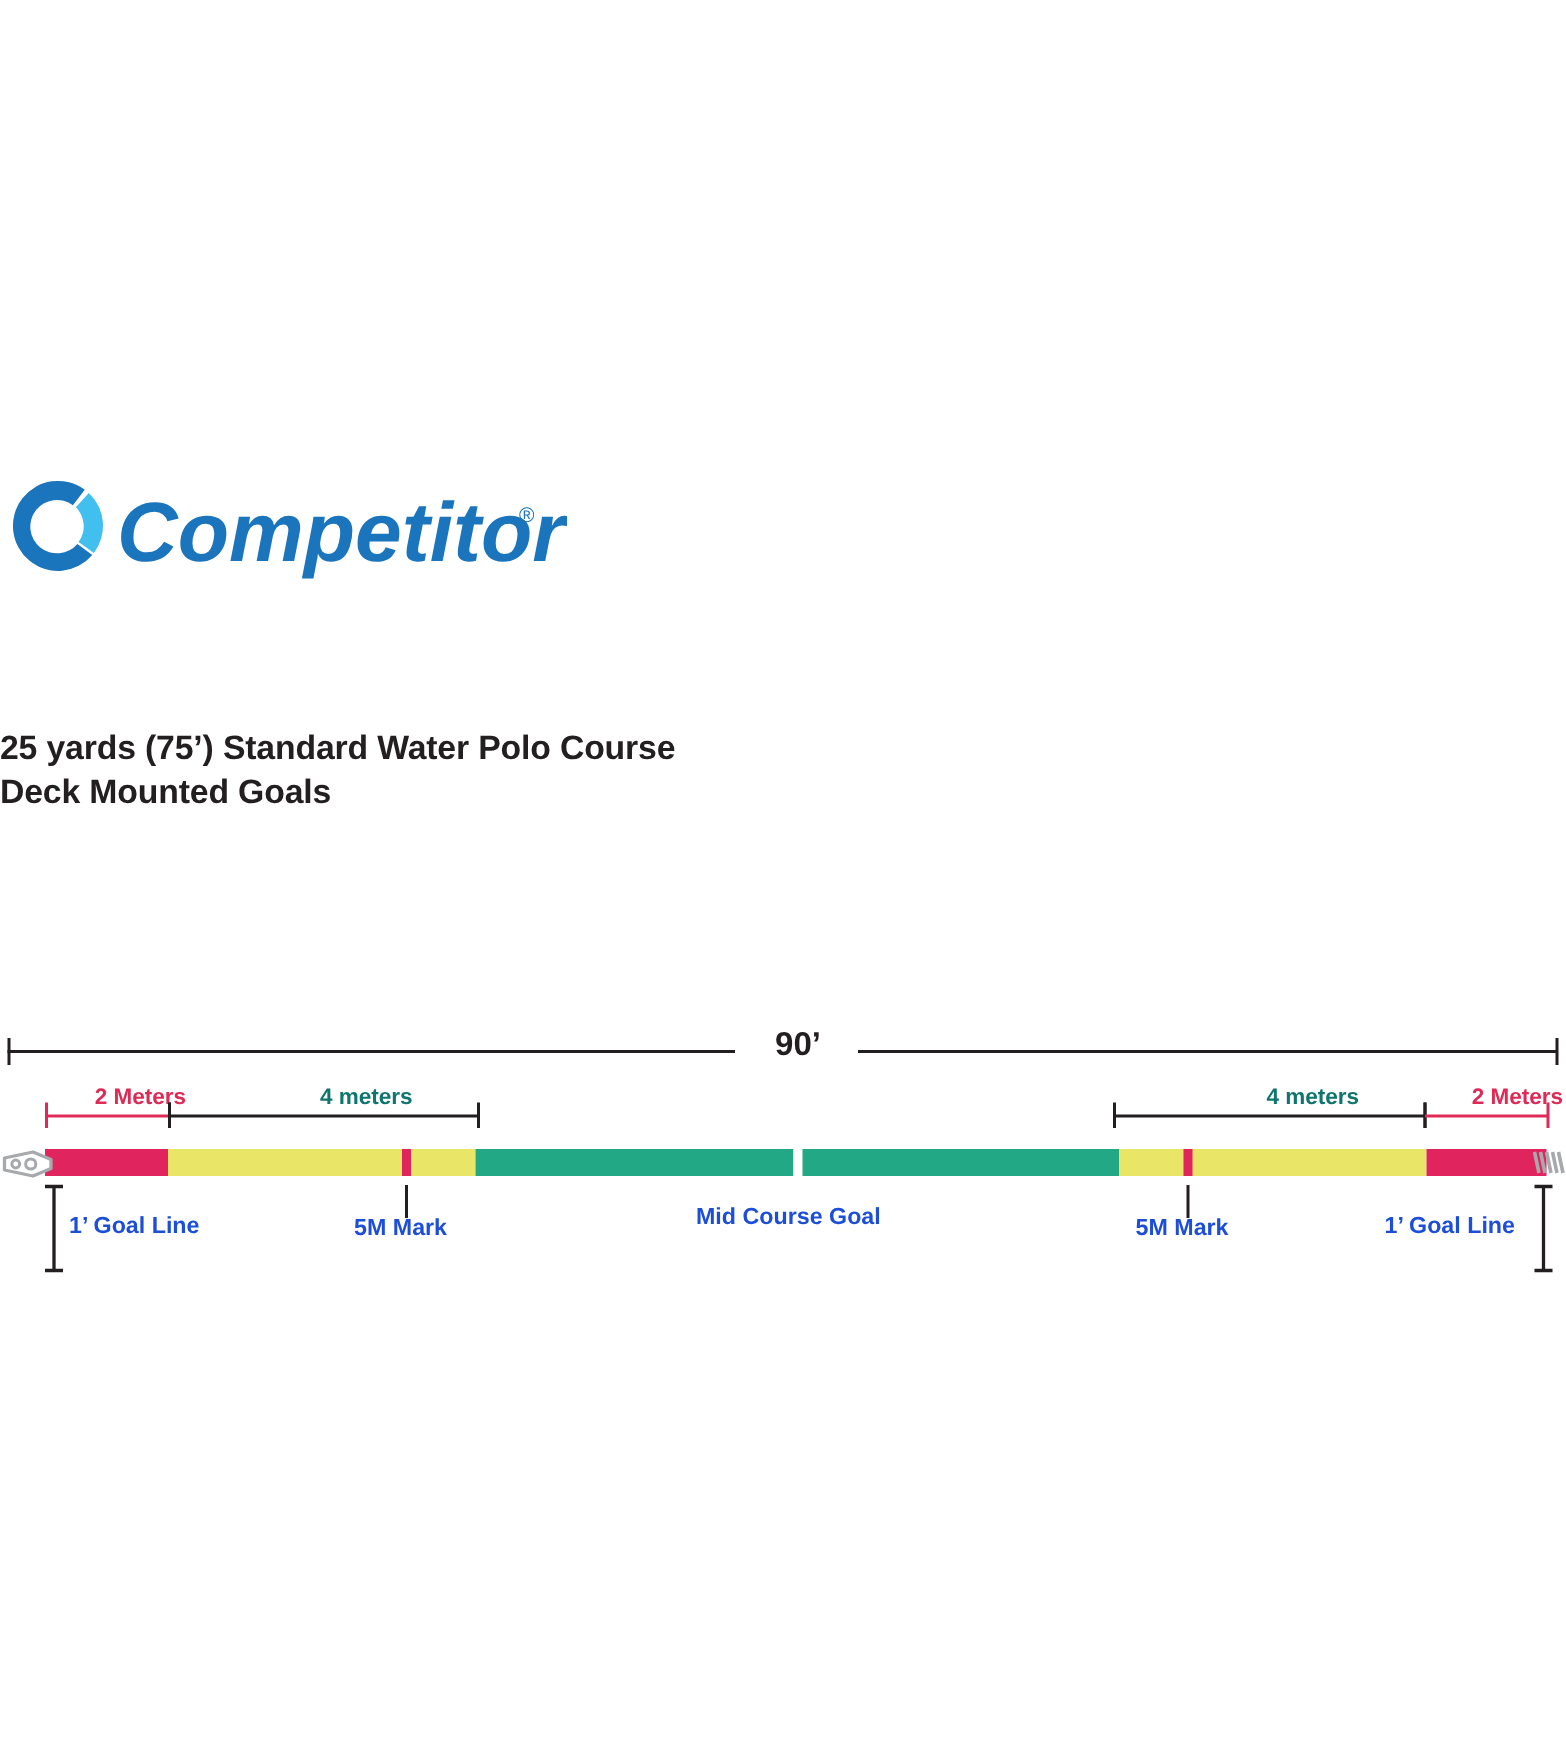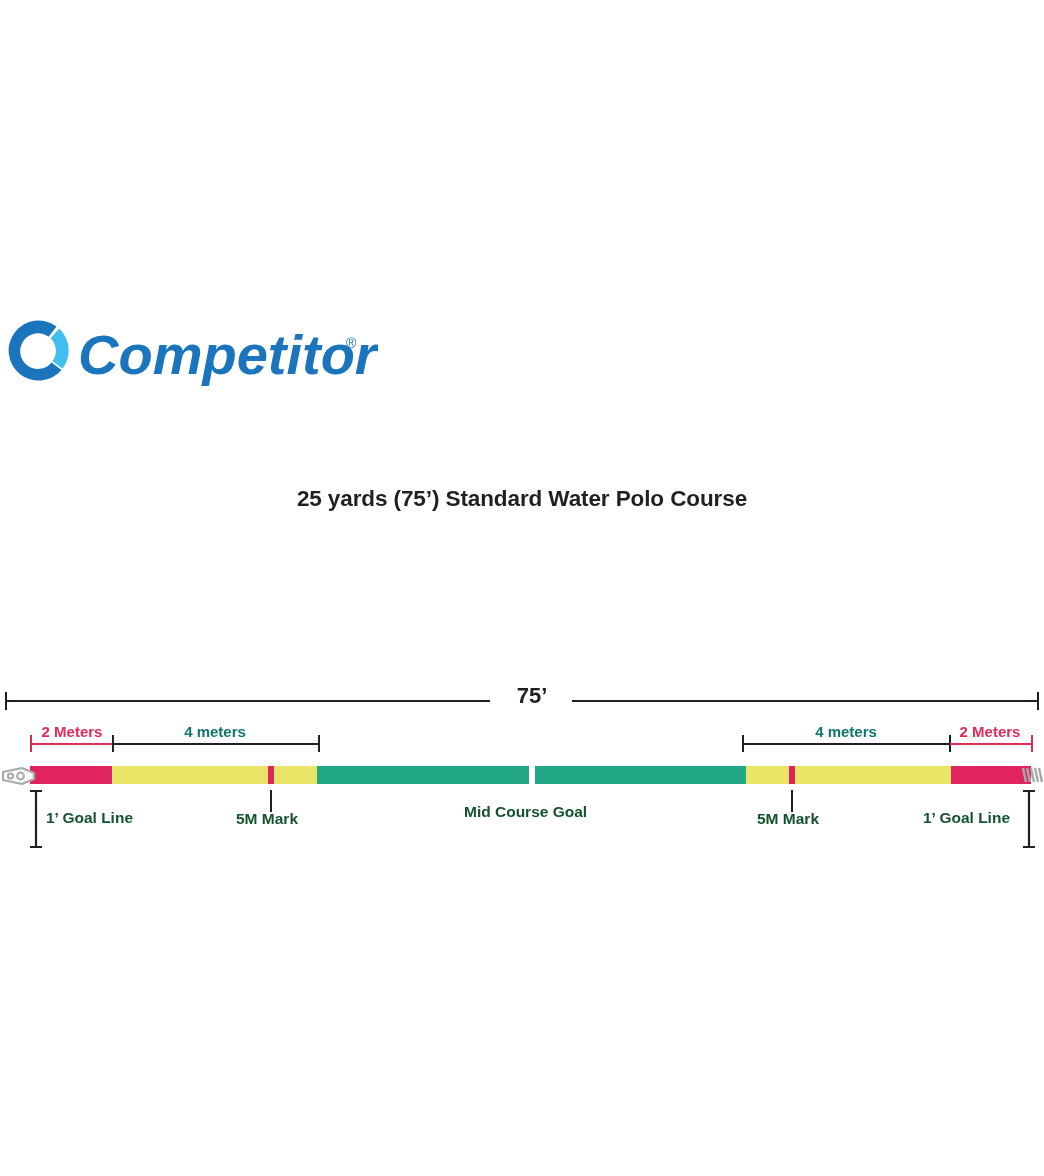--- a/index.html
+++ b/index.html
@@ -38,21 +38,21 @@
     width: 300px;
     height: 90px;
   }
 
   
   #title-block {
     position: absolute;
     left: 0;
     top: 484px;
     width: 1044px;
-    text-align: center;
+    text-align: left;
     line-height: 29px;
   }
   #title-block .tline {
     font-size: 22.5px;
     font-weight: bold;
     letter-spacing: -0.1px;
     color: #231f20;
   }
 
   
@@ -91,21 +91,21 @@
     font-size: 22px;
     font-weight: bold;
     color: #231f20;
   }
 
   
   .meas-label {
     position: absolute;
     font-size: 15px;
     font-weight: bold;
-    text-align: center;
+    text-align: right;
     white-space: nowrap;
   }
   .meas-label.dark { color: #0f766e; }
   .meas-label.pink { color: #e02a56; }
 
   .dim-line-h.pink { background: #e02a56; }
   .dim-tick-v.pink { background: #e02a56; }
 
   
   #rope {
@@ -152,21 +152,21 @@
   
   .leader-v {
     position: absolute;
     width: 2px;
     background: #231f20;
   }
   .callout {
     position: absolute;
     font-size: 15.5px;
     font-weight: bold;
-    color: #14532d;
+    color: #1d4ed8;
     white-space: nowrap;
   }
   .goal-bracket {
     position: absolute;
     width: 16px;
   }
 </style>
 </head>
 <body>
 
@@ -184,31 +184,32 @@
   <div id="logo-wordmark">
     <svg viewBox="0 0 300 90" width="300" height="90" aria-hidden="true">
       <text x="0" y="62" font-family="'Liberation Sans', sans-serif" font-size="56" font-weight="bold" font-style="italic" fill="#1b75bc">Competitor</text>
       <text x="268" y="36" font-family="'Liberation Sans', sans-serif" font-size="14" fill="#1b75bc">®</text>
     </svg>
   </div>
 </div>
 
 <div id="title-block">
   <div class="tline">25 yards (75’) Standard Water Polo Course</div>
+  <div class="tline">Deck Mounted Goals</div>
 </div>
 
 <div id="diagram">
 
   <div id="overall-dim">
     <div class="dim-tick-v" style="left:5px; top:0px; height:18px;"></div>
     <div class="dim-line-h" style="left:5px; top:8px; width:485px;"></div>
     <div class="dim-line-h" style="left:572px; top:8px; width:466px;"></div>
     <div class="dim-tick-v" style="left:1037px; top:0px; height:18px;"></div>
   </div>
-  <div id="overall-label">75’</div>
+  <div id="overall-label">90’</div>
 
   <div>
     <div class="dim-tick-v pink" style="left:30px; top:735px; height:17px;"></div>
     <div class="dim-line-h pink" style="left:30px; top:743px; width:83px;"></div>
     <div class="dim-tick-v" style="left:112px; top:735px; height:17px;"></div>
   </div>
   <div class="meas-label pink" style="left:20px; top:723px; width:104px;">2 Meters</div>
 
   <div>
     <div class="dim-tick-v" style="left:112px; top:735px; height:17px;"></div>

